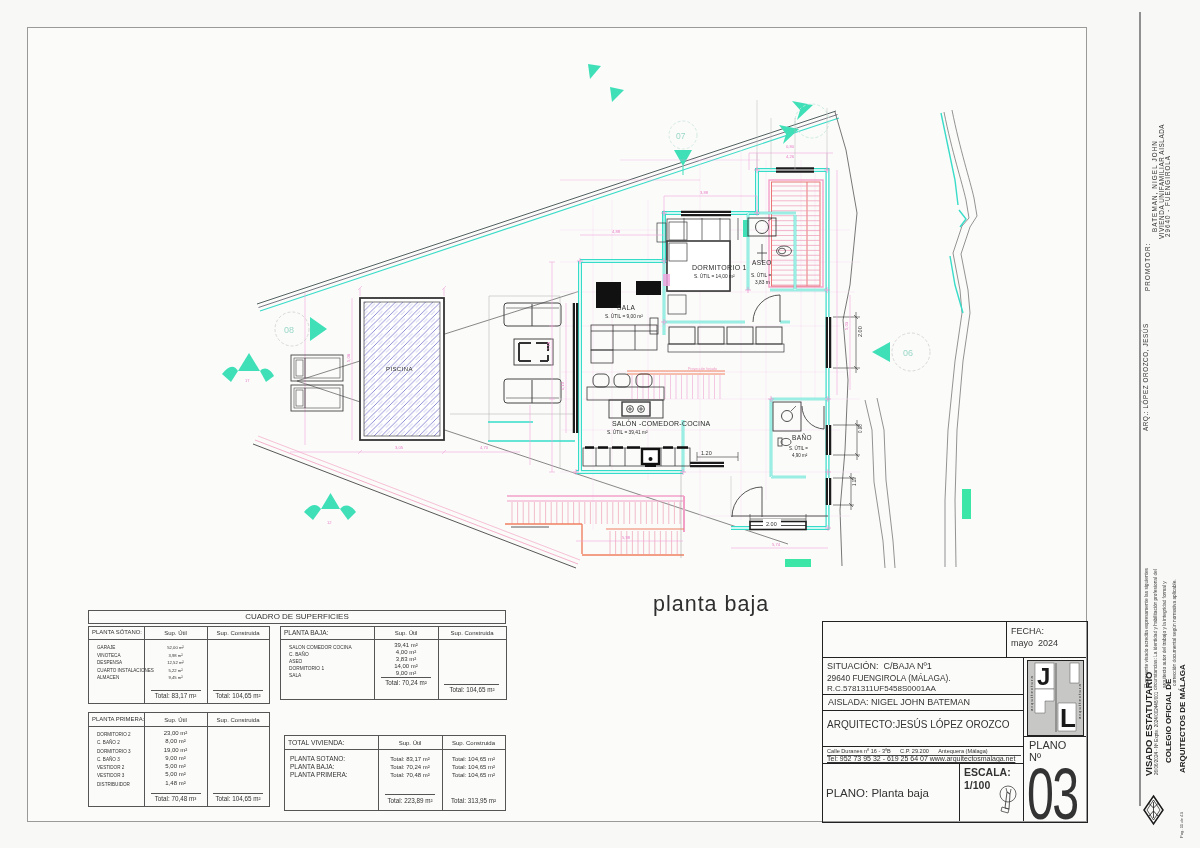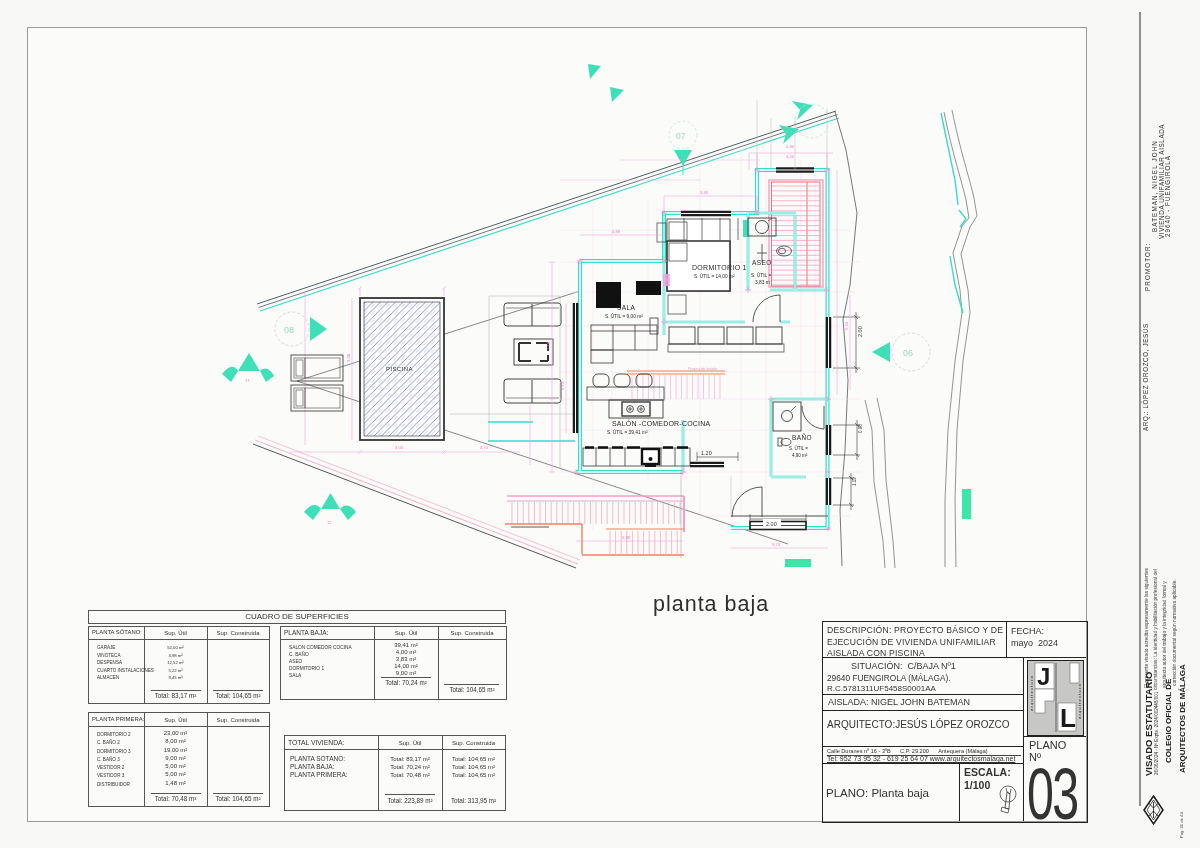--- a/index.html
+++ b/index.html
@@ -493,27 +493,26 @@
   <div class="cell" style="left:5px;top:19px;font-size:6.5px;line-height:8px;">PLANTA SOTANO:<br>PLANTA BAJA:<br>PLANTA PRIMERA:</div>
   <div class="cell" style="left:93px;top:19px;width:64px;font-size:6px;line-height:8px;text-align:center;">Total: 83,17 m²<br>Total: 70,24 m²<br>Total: 70,48 m²</div>
   <div class="cell" style="left:157px;top:19px;width:63px;font-size:6px;line-height:8px;text-align:center;">Total: 104,65 m²<br>Total: 104,65 m²<br>Total: 104,65 m²</div>
   <div class="abs" style="left:100px;top:58px;width:50px;border-top:1px solid #555;"></div>
   <div class="cell" style="left:93px;top:61px;width:64px;font-size:6.3px;text-align:center;">Total: 223,89 m²</div>
   <div class="cell" style="left:157px;top:61px;width:63px;font-size:6.3px;text-align:center;">Total: 313,95 m²</div>
 </div>
 
 <div class="abs" style="left:822px;top:621px;width:266px;height:202px;border:1.5px solid #222;color:#222;box-sizing:border-box;">
 
-  <div class="cell" style="left:4px;top:3px;font-size:8.6px;line-height:11.6px;letter-spacing:0.2px;">DESCRIPCIÓN: PROYECTO BÁSICO Y DE<br>EJECUCIÓN DE VIVIENDA UNIFAMILIAR<br>AISLADA CON PISCINA</div>
 
   <div class="abs" style="left:183px;top:0;height:35px;border-left:1px solid #222;"></div>
   <div class="cell" style="left:188px;top:3px;font-size:9px;line-height:12px;">FECHA:<br>mayo&nbsp;&nbsp;2024</div>
   <div class="abs" style="left:0;top:35px;width:263px;border-top:1px solid #222;"></div>
 
-  <div class="cell" style="left:4px;top:39px;font-size:9px;margin-left:24px;">SITUACIÓN:&nbsp;&nbsp;C/BAJA Nº1</div>
+  <div class="cell" style="left:4px;top:39px;font-size:9px;">SITUACIÓN:&nbsp;&nbsp;C/BAJA Nº1</div>
   <div class="cell" style="left:4px;top:51px;font-size:8.3px;">29640 FUENGIROLA (MÁLAGA).</div>
   <div class="cell" style="left:4px;top:62px;font-size:8px;">R.C.5781311UF5458S0001AA</div>
   <div class="abs" style="left:0;top:72px;width:200px;border-top:1px solid #222;"></div>
 
   <div class="cell" style="left:5px;top:75px;font-size:9px;">AISLADA: NIGEL JOHN BATEMAN</div>
   <div class="abs" style="left:0;top:88px;width:200px;border-top:1px solid #222;"></div>
 
   <div class="cell" style="left:4px;top:97px;font-size:10px;">ARQUITECTO:JESÚS LÓPEZ OROZCO</div>
   <div class="abs" style="left:0;top:124px;width:200px;border-top:1px solid #222;"></div>
 

